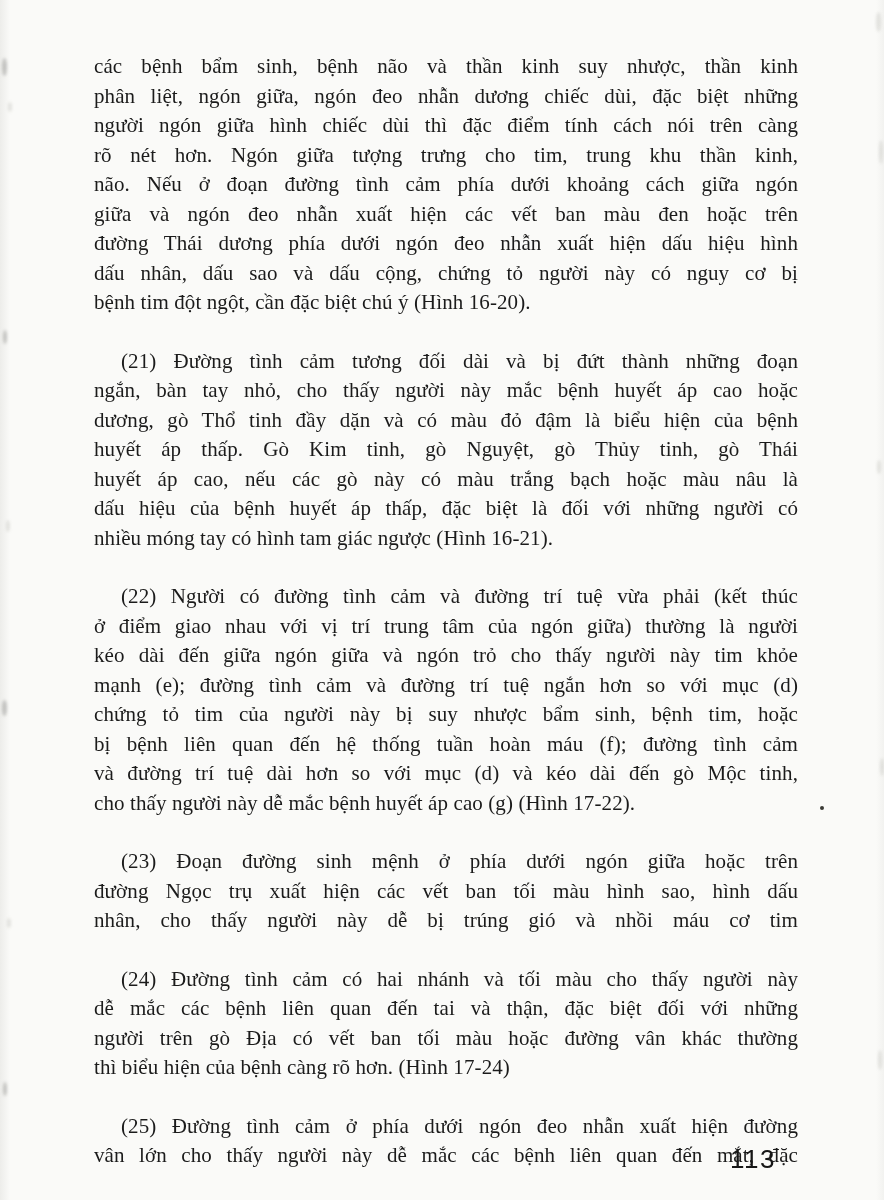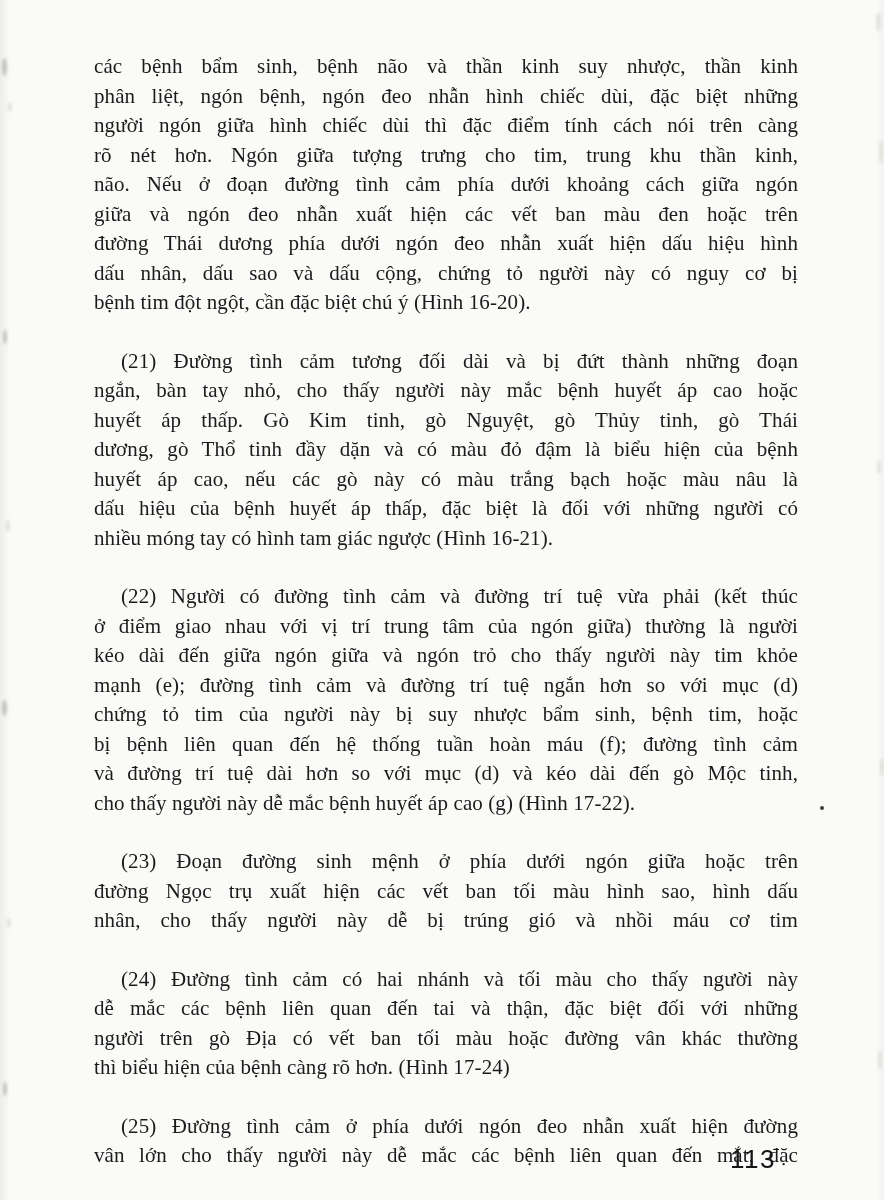--- a/index.html
+++ b/index.html
@@ -67,34 +67,34 @@
   }
 </style>
 </head>
 <body style="--paper: #fafaf8; --ink: #1b1b1b;">
 
 <div class="scan-page">
 
   <div class="text-block">
       <div class="paragraph">
         <div class="line">các bệnh bẩm sinh, bệnh não và thần kinh suy nhược, thần kinh</div>
-        <div class="line">phân liệt, ngón bệnh, ngón đeo nhẫn hình chiếc dùi, đặc biệt những</div>
+        <div class="line">phân liệt, ngón giữa, ngón đeo nhẫn dương chiếc dùi, đặc biệt những</div>
         <div class="line">người ngón giữa hình chiếc dùi thì đặc điểm tính cách nói trên càng</div>
         <div class="line">rõ nét hơn. Ngón giữa tượng trưng cho tim, trung khu thần kinh,</div>
         <div class="line">não. Nếu ở đoạn đường tình cảm phía dưới khoảng cách giữa ngón</div>
         <div class="line">giữa và ngón đeo nhẫn xuất hiện các vết ban màu đen hoặc trên</div>
         <div class="line">đường Thái dương phía dưới ngón đeo nhẫn xuất hiện dấu hiệu hình</div>
         <div class="line">dấu nhân, dấu sao và dấu cộng, chứng tỏ người này có nguy cơ bị</div>
         <div class="line line-last">bệnh tim đột ngột, cần đặc biệt chú ý (Hình 16-20).</div>
       </div>
       <div class="paragraph indent">
         <div class="line">(21) Đường tình cảm tương đối dài và bị đứt thành những đoạn</div>
         <div class="line">ngắn, bàn tay nhỏ, cho thấy người này mắc bệnh huyết áp cao hoặc</div>
+        <div class="line">dương, gò Thổ tinh đầy dặn và có màu đỏ đậm là biểu hiện của bệnh</div>
         <div class="line">huyết áp thấp. Gò Kim tinh, gò Nguyệt, gò Thủy tinh, gò Thái</div>
-        <div class="line">dương, gò Thổ tinh đầy dặn và có màu đỏ đậm là biểu hiện của bệnh</div>
         <div class="line">huyết áp cao, nếu các gò này có màu trắng bạch hoặc màu nâu là</div>
         <div class="line">dấu hiệu của bệnh huyết áp thấp, đặc biệt là đối với những người có</div>
         <div class="line line-last">nhiều móng tay có hình tam giác ngược (Hình 16-21).</div>
       </div>
       <div class="paragraph indent">
         <div class="line">(22) Người có đường tình cảm và đường trí tuệ vừa phải (kết thúc</div>
         <div class="line">ở điểm giao nhau với vị trí trung tâm của ngón giữa) thường là người</div>
         <div class="line">kéo dài đến giữa ngón giữa và ngón trỏ cho thấy người này tim khỏe</div>
         <div class="line">mạnh (e); đường tình cảm và đường trí tuệ ngắn hơn so với mục (d)</div>
         <div class="line">chứng tỏ tim của người này bị suy nhược bẩm sinh, bệnh tim, hoặc</div>

